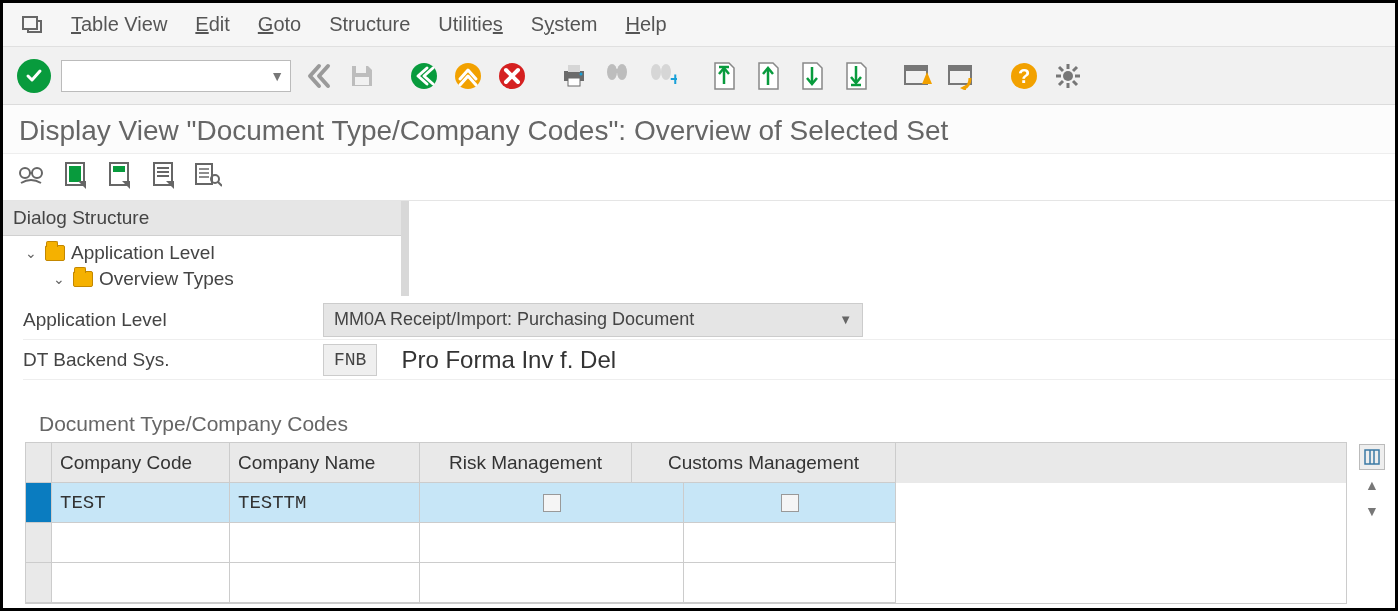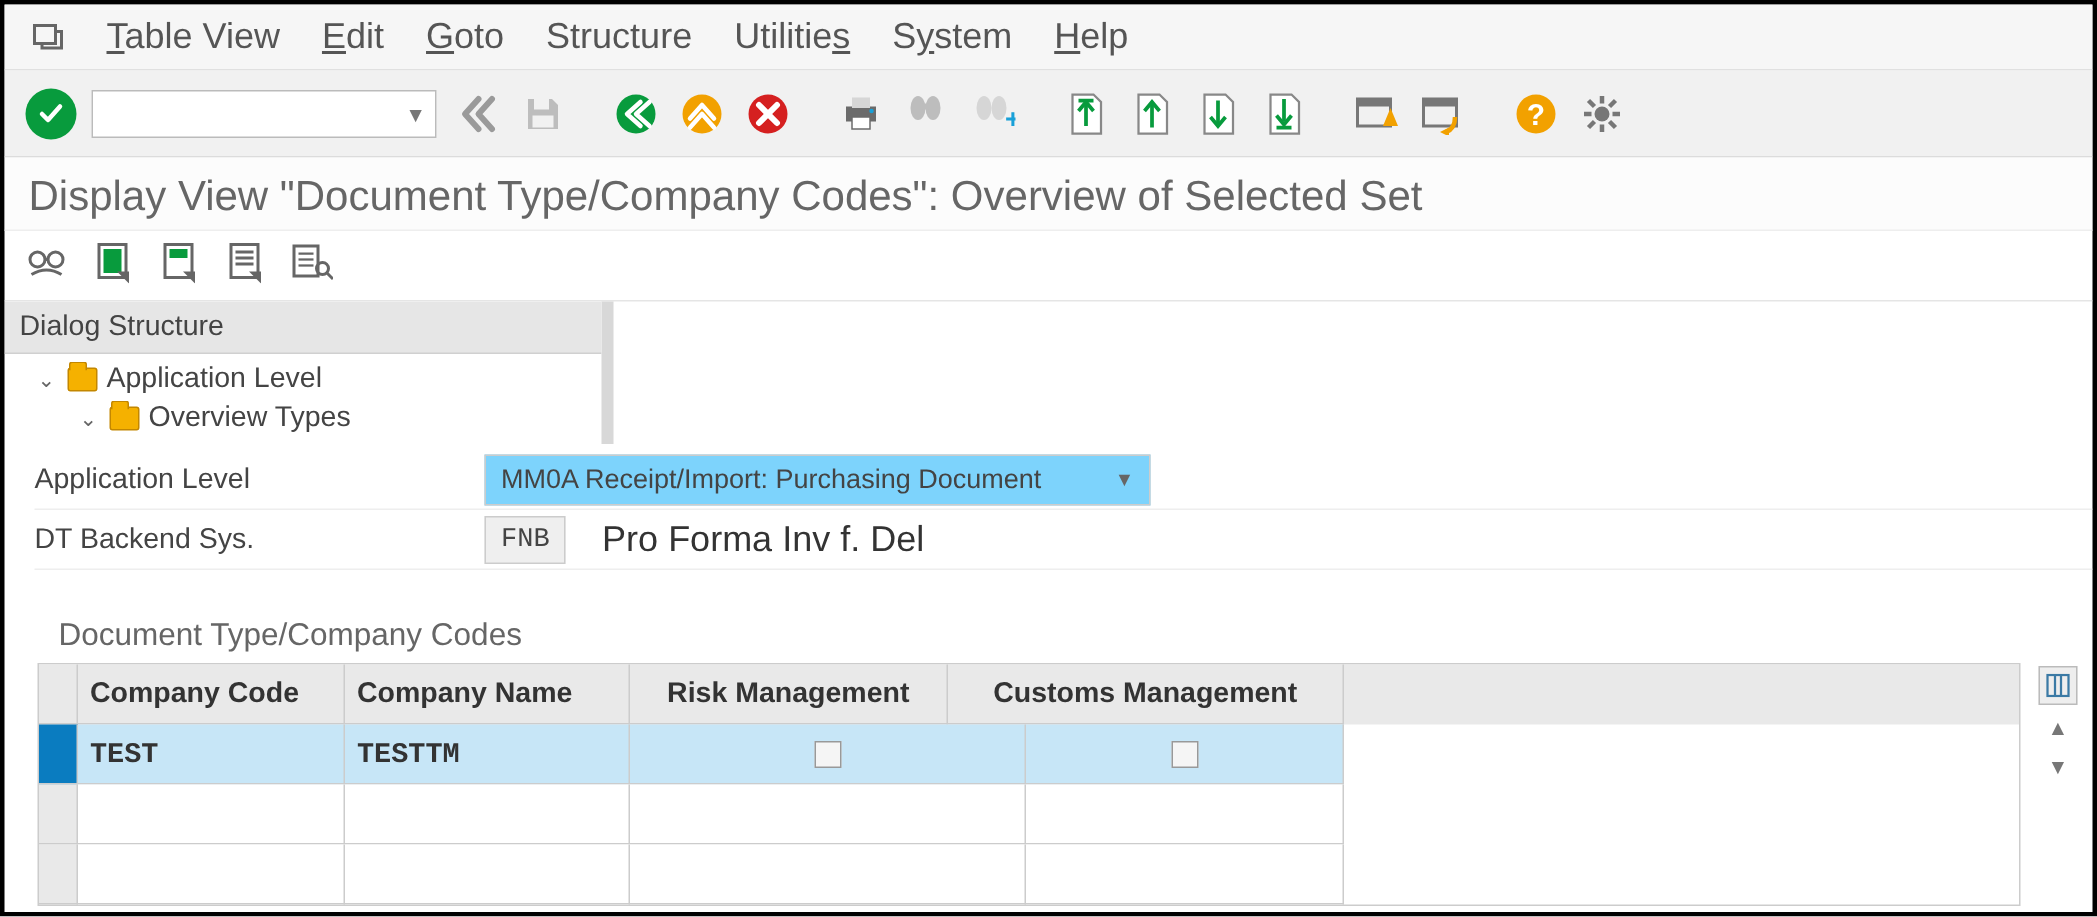--- a/index.html
+++ b/index.html
@@ -24,21 +24,21 @@
     align-items: center;
     gap: 28px;
     height: 44px;
     padding: 0 18px;
     background: #f6f6f6;
     border-bottom: 1px solid #e0e0e0;
   }
   .menubar .window-icon svg { display:block; }
   .menu-item {
     color: #555;
-    font-size: 24px;
+    font-size: 20px;
     cursor: default;
   }
   .menu-item .ul { text-decoration: underline; }
   
   .toolbar {
     display: flex;
     align-items: center;
     gap: 10px;
     height: 58px;
     padding: 6px 14px;
@@ -125,22 +125,22 @@
   .bullet { width:8px;height:8px;background:#888;flex:0 0 auto;}
   
   .content { flex:1; padding: 4px 0 0 20px; position:relative;}
   .form-row { display:flex;align-items:center;height:40px;border-bottom:1px solid #eee;}
   .form-row:last-of-type{border-bottom:none;}
   .form-label { width:300px; font-size:19px; color:#444;}
   .form-val {
     font-size:24px;color:#333;
   }
   .dropdown {
-    width: 444px; height:34px;
-    background:#7dd3fc;border:1px solid #ccc;
+    width: 540px; height:34px;
+    background:#e5e5e5;border:1px solid #ccc;
     display:flex;align-items:center;justify-content:space-between;
     padding:0 10px;cursor:pointer;
   }
   .dropdown .chev{font-size:13px;color:#666;}
   .readonly-box {
     height:32px;background:#efefef;border:1px solid #ccc;
     padding:0 10px;display:flex;align-items:center;
     font-family:"Courier New",monospace;font-size:18px;
     margin-right:24px;
   }
@@ -182,21 +182,21 @@
   }
   .cfg-btn{
     width:26px;height:26px;border:1px solid #bbb;background:#eee;
     display:flex;align-items:center;justify-content:center;cursor:pointer;
     font-size:13px;color:#555;
   }
   .scroll-btn{
     width:22px;height:22px;color:#777;font-size:14px;
     display:flex;align-items:center;justify-content:center;cursor:pointer;
   }
-  .gridwrap{position:relative;font-weight:bold;}
+  .gridwrap{position:relative;}
 </style>
 </head>
 <body>
 
 <div class="frame">
 
   <div class="menubar">
     <span class="window-icon">
       <svg width="22" height="22" viewBox="0 0 22 22">
         <rect x="2" y="3" width="14" height="12" fill="none" stroke="#666" stroke-width="2"></rect>

